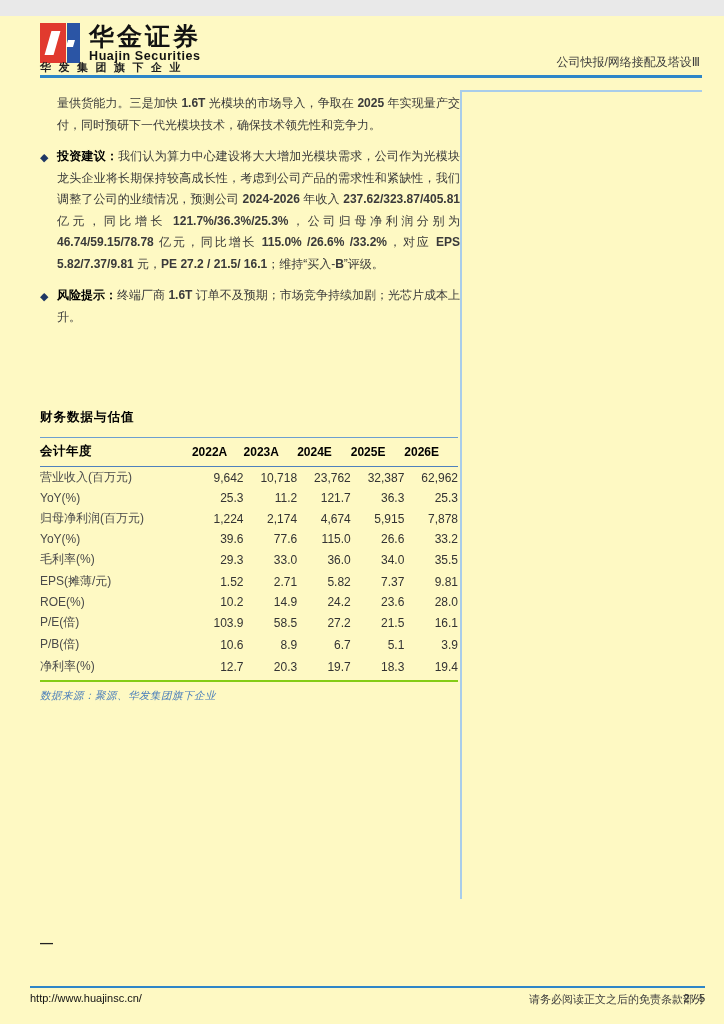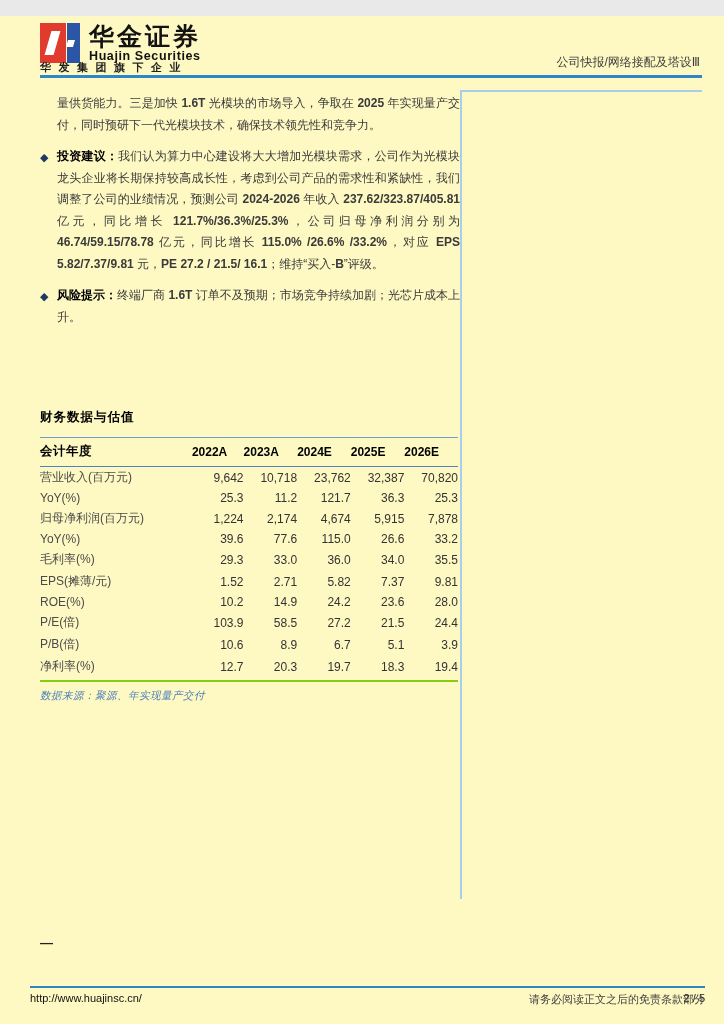--- a/index.html
+++ b/index.html
@@ -97,21 +97,21 @@
             <th>2026E</th>
           </tr>
         </thead>
       <tbody>
           <tr>
             <td>营业收入(百万元)</td>
             <td>9,642</td>
             <td>10,718</td>
             <td>23,762</td>
             <td>32,387</td>
-            <td>70,820</td>
+            <td>62,962</td>
           </tr>
           <tr>
             <td>YoY(%)</td>
             <td>25.3</td>
             <td>11.2</td>
             <td>121.7</td>
             <td>36.3</td>
             <td>25.3</td>
           </tr>
           <tr>
@@ -153,41 +153,41 @@
             <td>24.2</td>
             <td>23.6</td>
             <td>28.0</td>
           </tr>
           <tr>
             <td>P/E(倍)</td>
             <td>103.9</td>
             <td>58.5</td>
             <td>27.2</td>
             <td>21.5</td>
-            <td>24.4</td>
+            <td>16.1</td>
           </tr>
           <tr>
             <td>P/B(倍)</td>
             <td>10.6</td>
             <td>8.9</td>
             <td>6.7</td>
             <td>5.1</td>
             <td>3.9</td>
           </tr>
           <tr>
             <td>净利率(%)</td>
             <td>12.7</td>
             <td>20.3</td>
             <td>19.7</td>
             <td>18.3</td>
             <td>19.4</td>
           </tr>
         </tbody>
     </table>
-    <div class="fin-source">数据来源：聚源、年实现量产交付</div>
+    <div class="fin-source">数据来源：聚源、华发集团旗下企业</div>
   </div>
 
   <div class="page-dash">—</div>
   <div class="ftr-rule"></div>
   <div class="ftr">
     <a class="url" href="#">http://www.huajinsc.cn/</a>
     <div class="pageno">2 / 5</div>
     <div class="disc">请务必阅读正文之后的免责条款部分</div>
   </div>
 

